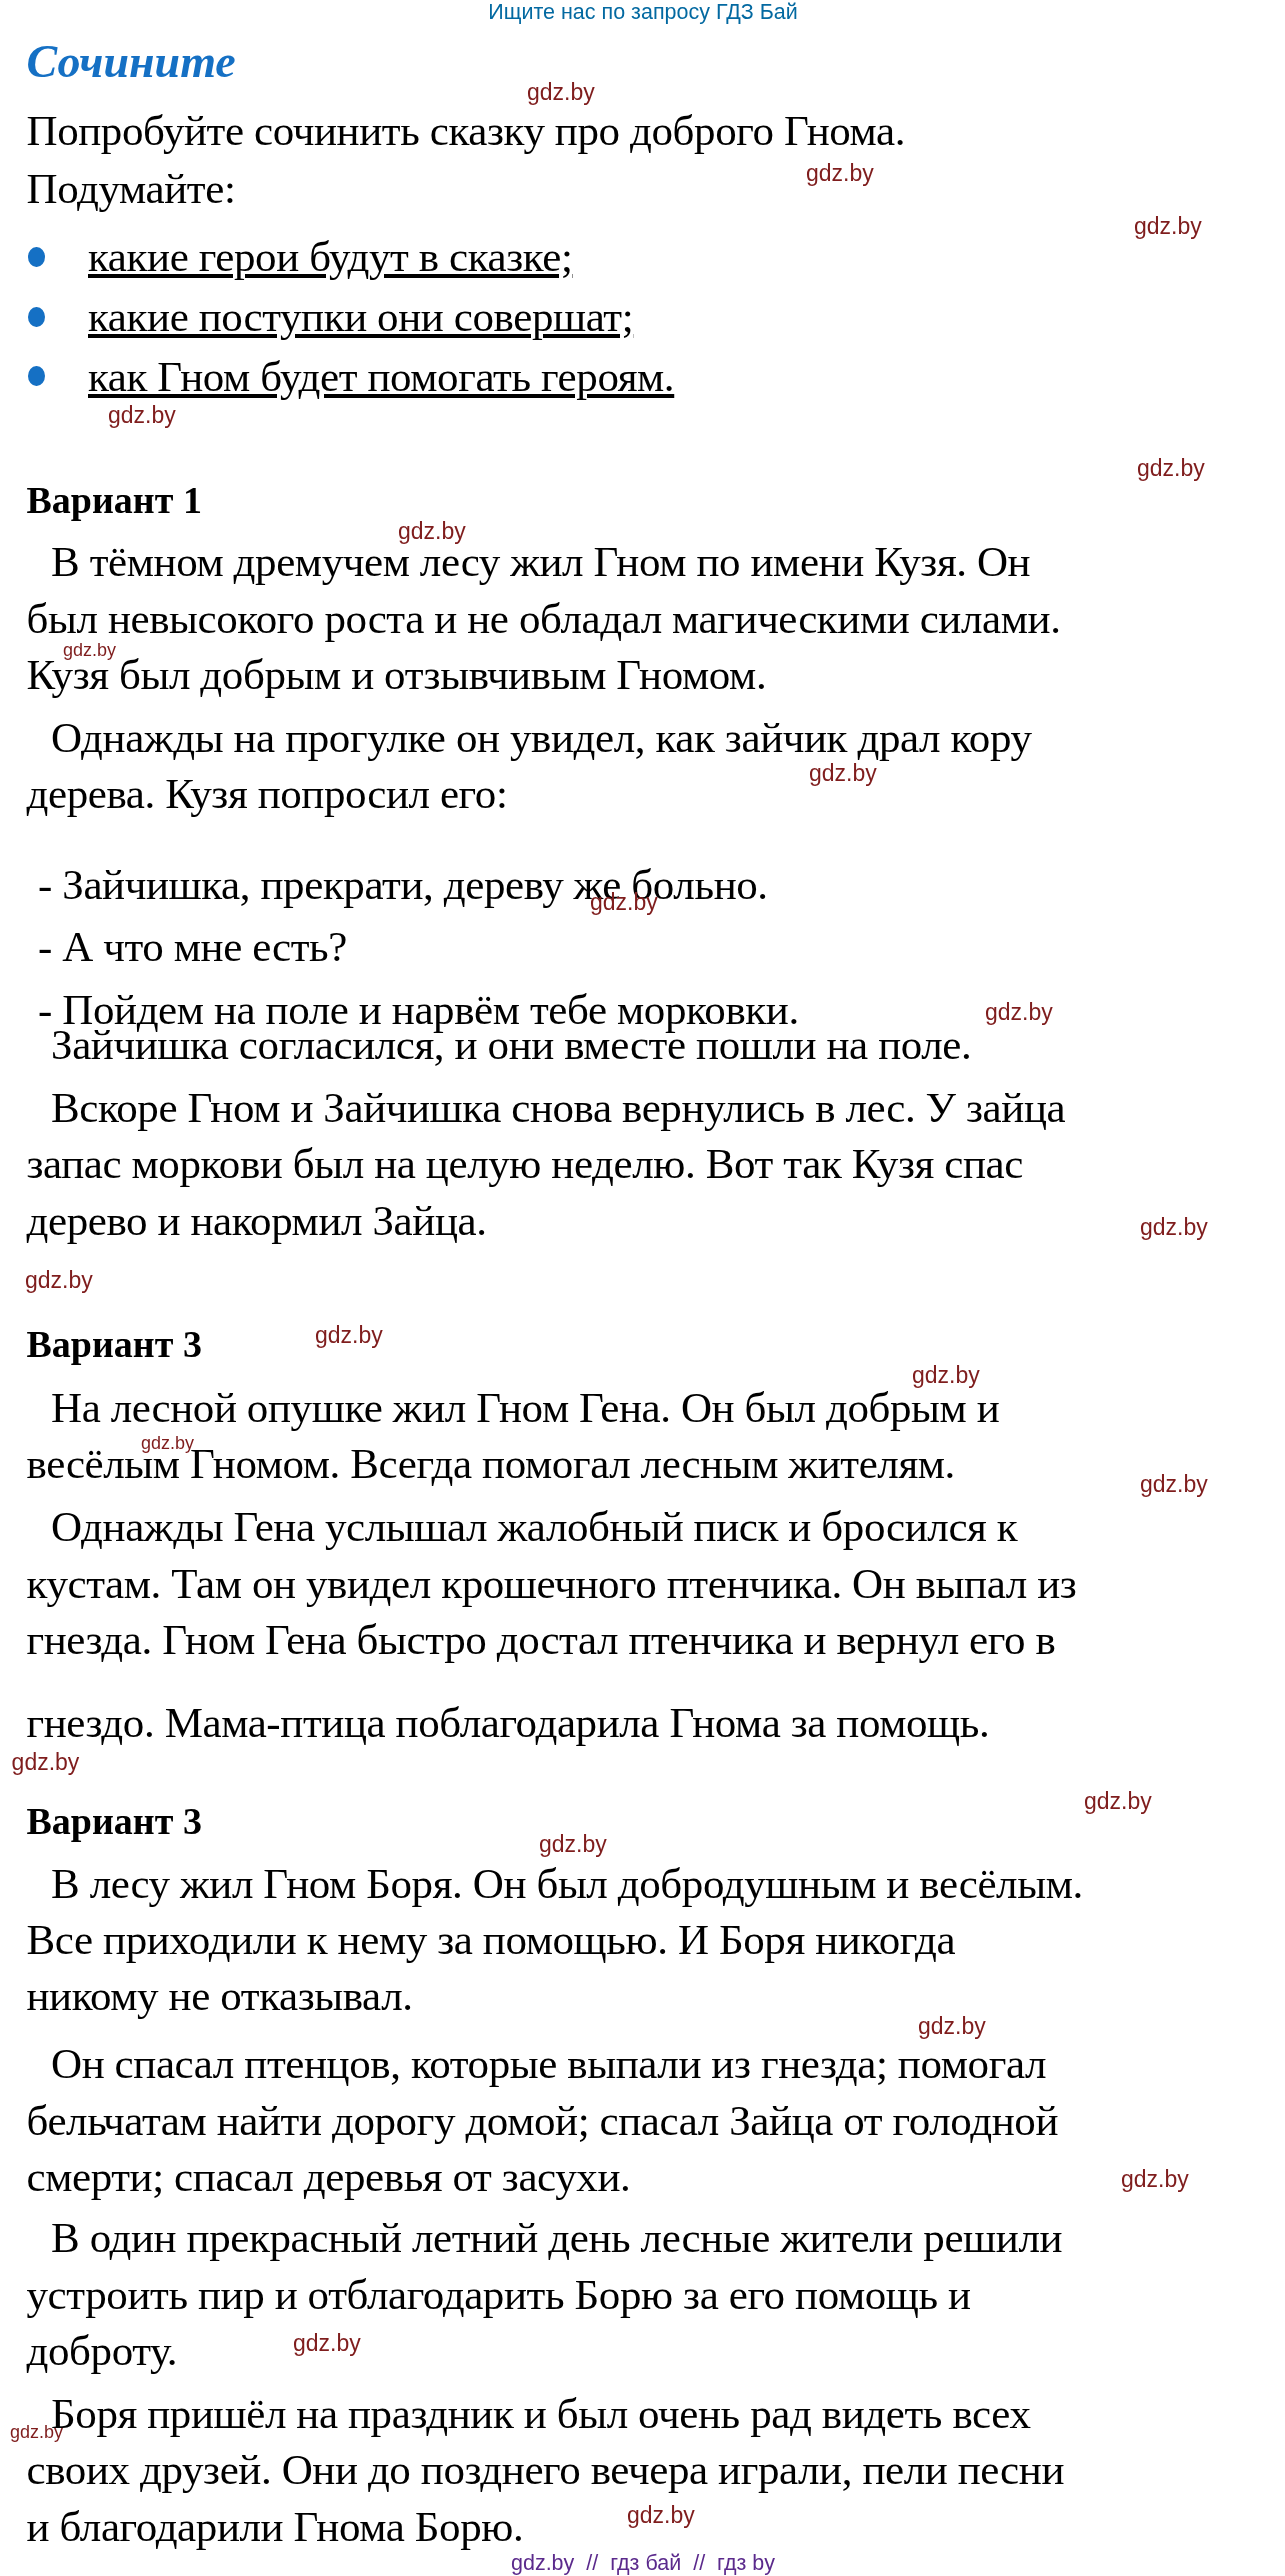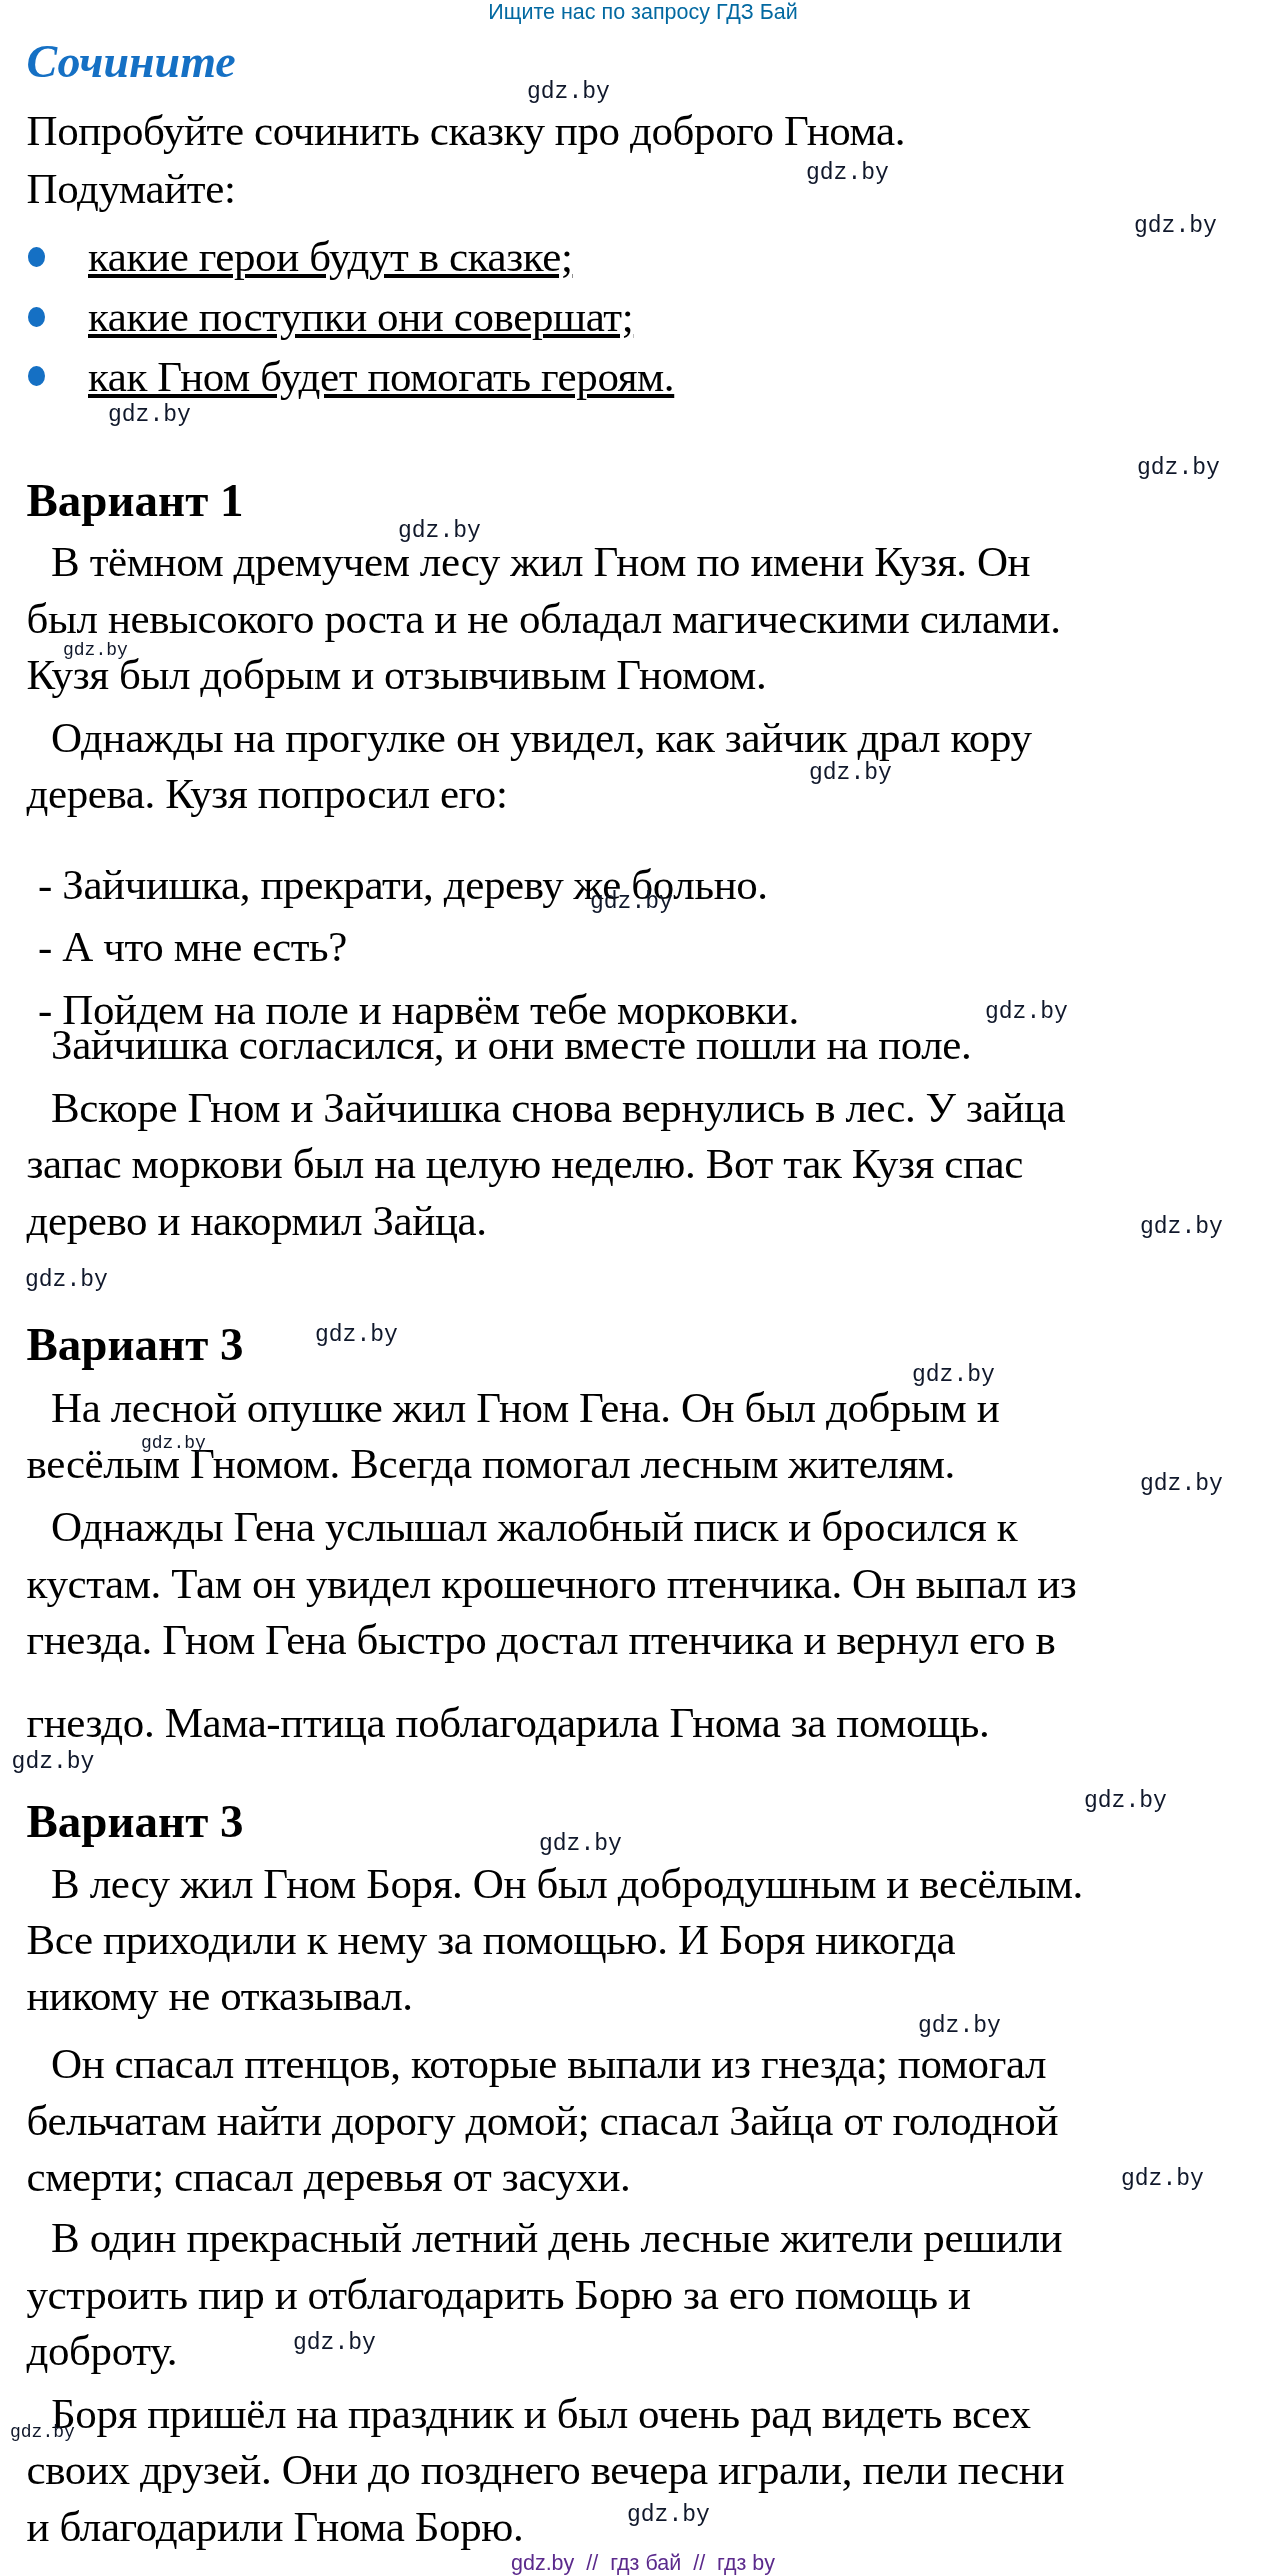--- a/index.html
+++ b/index.html
@@ -7,22 +7,22 @@
          font-family:"Liberation Serif", "DejaVu Serif", serif; color:#000; }
   .top-banner { position:absolute; top:0; left:0; width:1286px; text-align:center;
          font-family:"Liberation Sans", sans-serif; font-size:21.5px; line-height:25px; }
   .title { position:absolute; left:26.5px; top:33px; font-size:46px; font-style:italic; font-weight:bold;
          font-family:"Liberation Serif", serif; line-height:58px; }
   .line { position:absolute; left:26.5px; font-size:43px; line-height:53px; white-space:nowrap; letter-spacing:-0.4px; }
   .indent { left:51px; }
   .dash { left:38px;margin-top:28px; }
   .bullet-text { left:88px;text-decoration:underline; }
   .bullet { position:absolute; left:28px; width:16.6px; height:20px; border-radius:50%; }
-  .heading { position:absolute; left:26.5px; font-size:47px; font-weight:bold; line-height:53px; }
-  .wm { position:absolute; font-family:Liberation Mono, monospace; font-size:23px; color:#0f172a; line-height:25px; }
+  .heading { position:absolute; left:26.5px; font-size:38px; font-weight:bold; line-height:53px; }
+  .wm { position:absolute; font-family:Liberation Sans, sans-serif; font-size:23px; color:#7f1d1d; line-height:25px; }
   .wm.small { font-size:18px; }
   .footer { position:absolute; top:2551px; left:0; width:1286px; text-align:center;
          font-family:"Liberation Sans", sans-serif; font-size:21.5px; line-height:25px; }
 </style>
 </head>
 <body>
 
 <div class="top-banner" style="color:#0369a1">Ищите нас по запросу ГДЗ Бай</div>
 
 <div class="title" style="color:#1570c4">Сочините</div>

